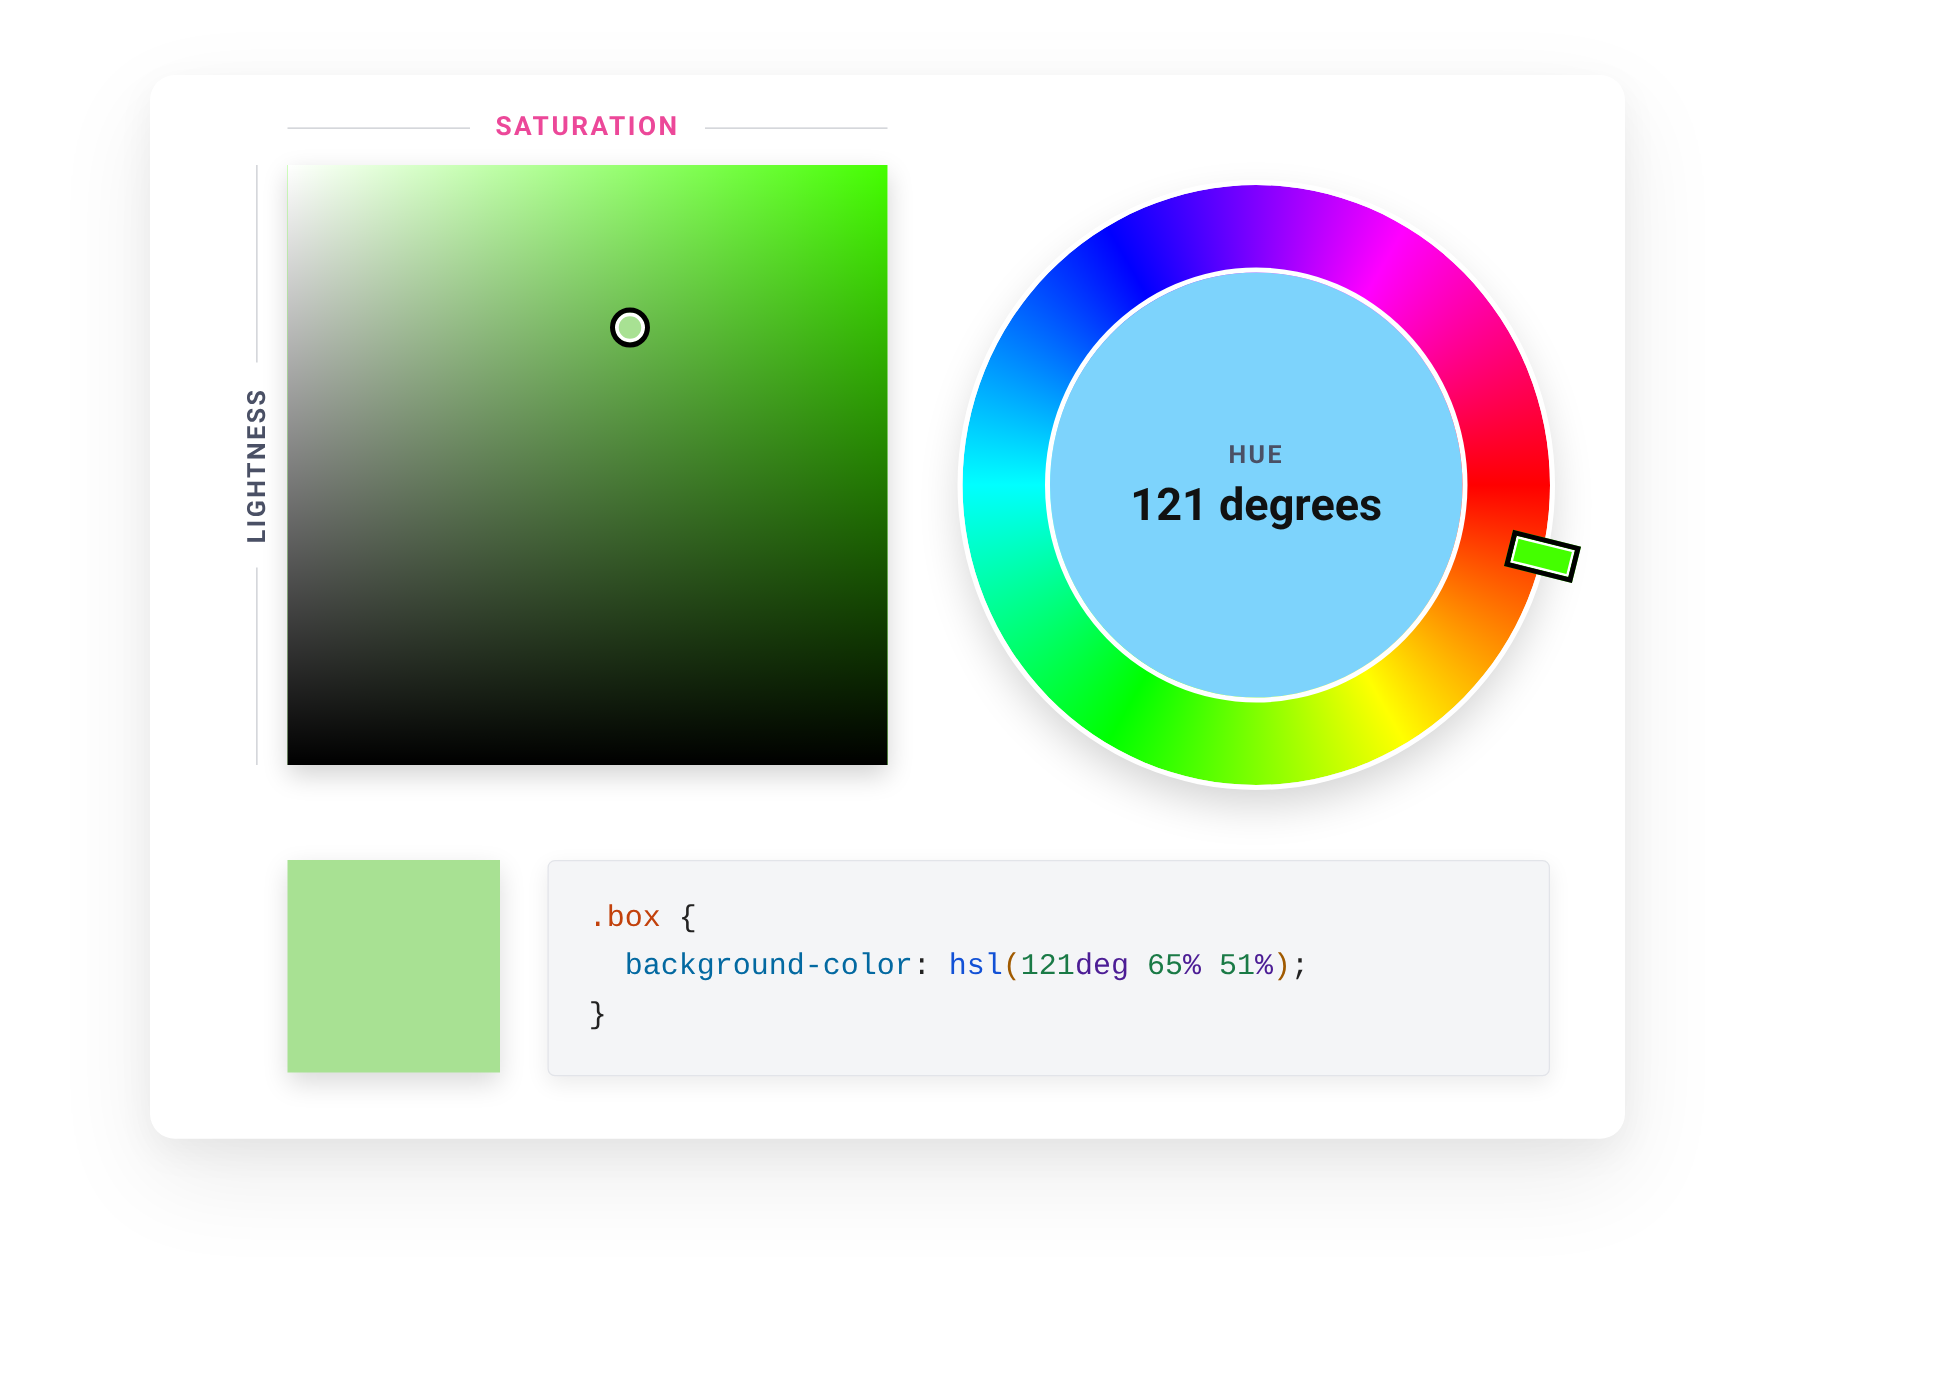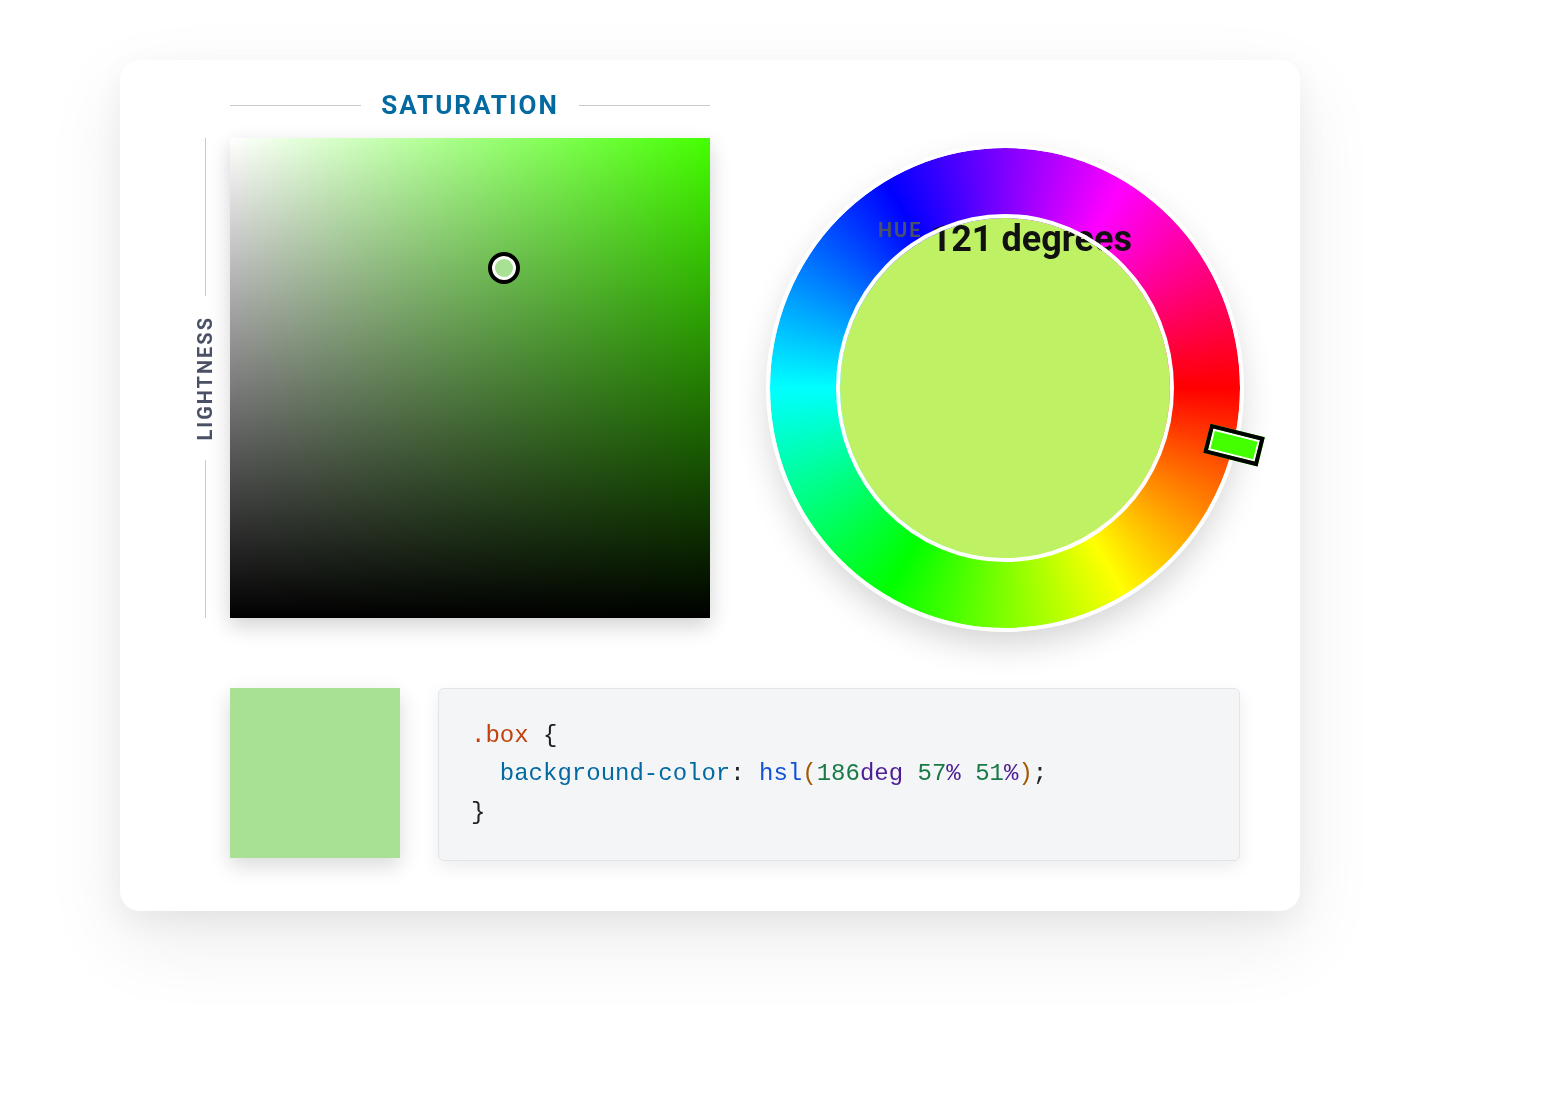--- a/index.html
+++ b/index.html
@@ -36,24 +36,24 @@
     gap: 20px;
     margin-left: 50px;
     margin-bottom: 18px;
   }
   .sat-label-row .line {
     flex: 1;
     height: 1px;
     background: #c8cad0;
   }
   .sat-label {
-    font-size: 26px;
+    font-size: 21px;
     font-weight: 700;
     letter-spacing: 2px;
-    color: #0369a1;
+    color: #ec4899;
     text-align: right;
   }
   .sl-body {
     display: flex;
     align-items: stretch;
   }
   .light-label-col {
     display: flex;
     flex-direction: column;
     align-items: center;
@@ -111,23 +111,24 @@
       hsl(180,100%,50%), hsl(210,100%,50%), hsl(240,100%,50%),
       hsl(270,100%,50%), hsl(300,100%,50%), hsl(330,100%,50%),
       hsl(360,100%,50%)
     );
     box-shadow: 0 15px 35px rgba(0,0,0,0.18);
   }
   .hue-mask {
     position: absolute;
     inset: 70px;
     border-radius: 50%;
-    background: #bef264;
-    display: flex;
-    flex-direction: row;
+    background: #7dd3fc;
+    display: flex;
+    flex-direction: column;
+    align-items: center;
     justify-content: center;
     gap: 8px;
   }
   .hue-ring-border-outer {
     position: absolute;
     inset: -4px;
     border-radius: 50%;
     border: 4px solid #fff;
     pointer-events: none;
   }
@@ -239,16 +240,16 @@
       <div class="hue-thumb-rotator" id="hue-rotator" style="transform: rotate(14deg);">
         <div class="hue-thumb" id="hue-thumb" style="background: rgb(68, 255, 0);"></div>
       </div>
     </div>
 
   </div>
 
   <div class="bottom-row">
     <div class="swatch" id="swatch" style="background: rgb(168, 225, 147);"></div>
     <div class="code-block"><span class="tok-selector">.box</span> <span class="tok-brace">{</span>
-  <span class="tok-prop">background-color</span><span class="tok-colon">:</span> <span class="tok-func">hsl</span><span class="tok-paren">(</span><span class="tok-num">186</span><span class="tok-unit">deg</span> <span class="tok-num">57</span><span class="tok-unit">%</span> <span class="tok-num">51</span><span class="tok-unit">%</span><span class="tok-paren">)</span><span class="tok-semi">;</span>
+  <span class="tok-prop">background-color</span><span class="tok-colon">:</span> <span class="tok-func">hsl</span><span class="tok-paren">(</span><span class="tok-num">121</span><span class="tok-unit">deg</span> <span class="tok-num">65</span><span class="tok-unit">%</span> <span class="tok-num">51</span><span class="tok-unit">%</span><span class="tok-paren">)</span><span class="tok-semi">;</span>
 <span class="tok-brace">}</span></div>
   </div>
 </div>
 
 </body></html>

